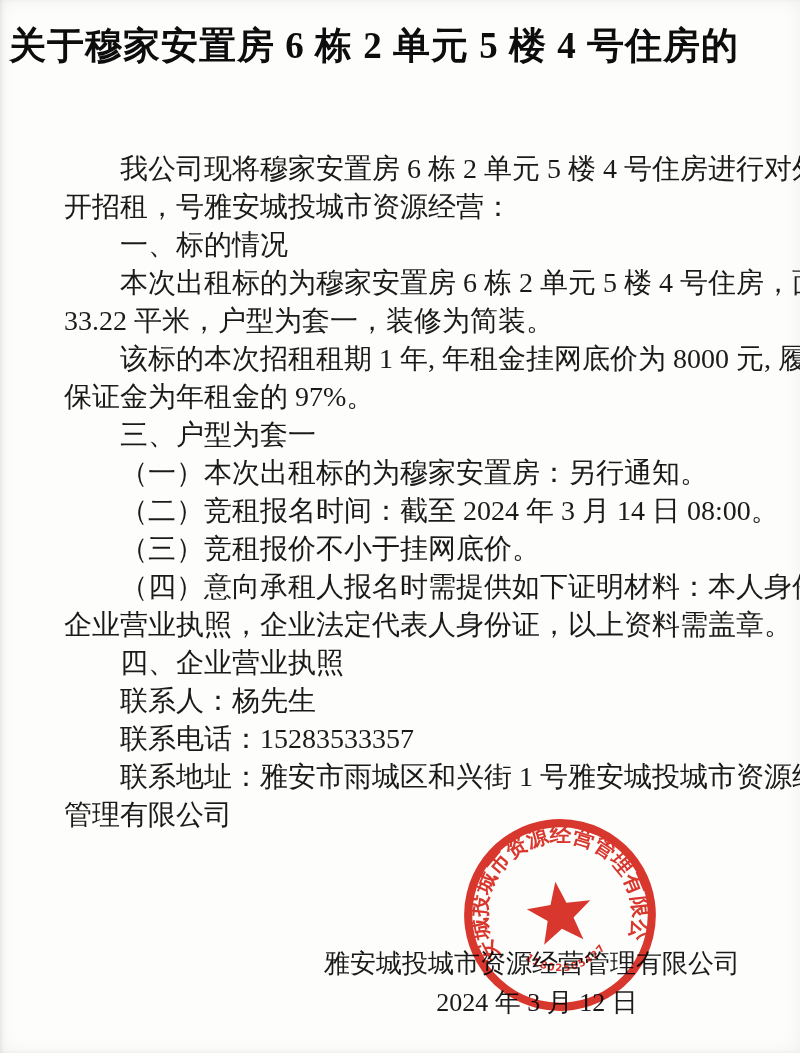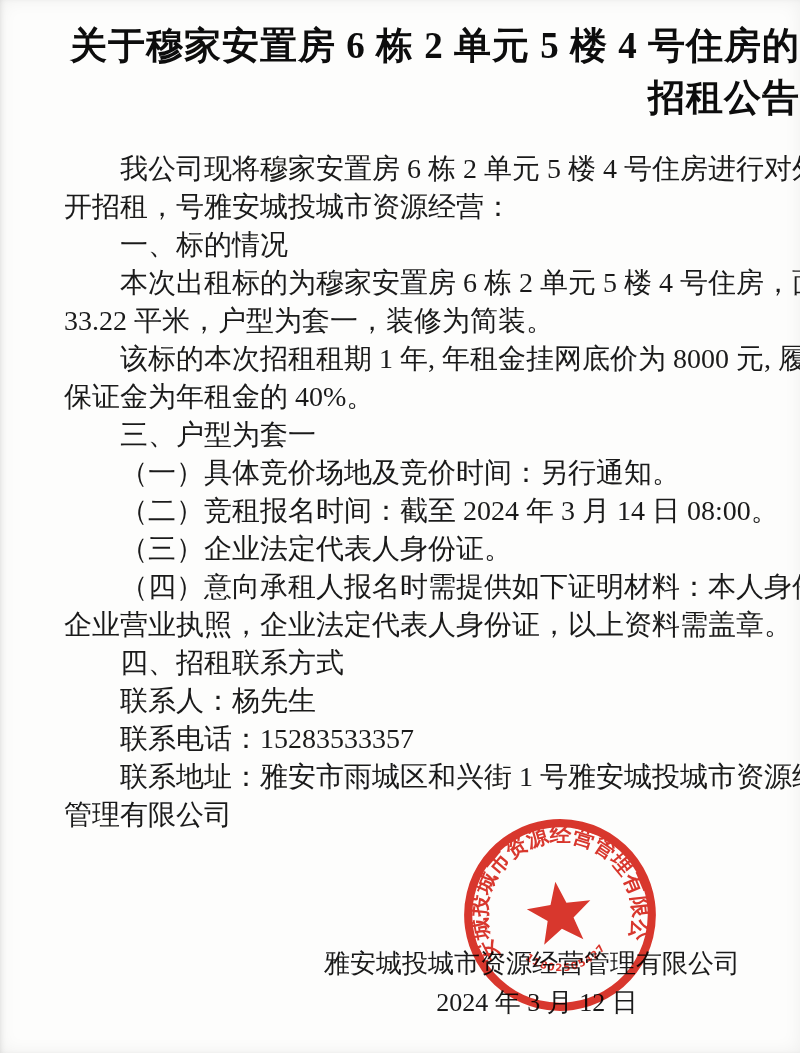--- a/index.html
+++ b/index.html
@@ -11,26 +11,27 @@
   .page{
     position:relative;
     width:800px;height:1053px;
     background:#fdfdfc;
     overflow:hidden;
     box-shadow:inset 0 0 18px rgba(0,0,0,0.06), inset 3px 0 8px -6px rgba(0,0,0,0.25);
     color:#161616;
   }
   .title{
     padding-top:20px;
-    text-align:right;
+    text-align:left;
     font-weight:bold;
     font-size:37px;
     line-height:52px;
     color:#0d0d0d;
     letter-spacing:1px;
+    margin-left:9px;
   }
   .body-text{
     position:absolute;
     left:64px; right:60px; top:150px;
     font-size:28px;
     line-height:38px;
     color:#1a1a1a;
   }
   .line{white-space:nowrap;}
   .line.ind{text-indent:2em;}
@@ -66,38 +67,37 @@
     pointer-events:none;
   }
 </style>
 </head>
 <body>
 
 <div class="page">
 
   <div class="title">
     <div>关于穆家安置房 6 栋 2 单元 5 楼 4 号住房的</div>
-    <div>招租公告</div>
   </div>
 
   <div class="body-text">
     <div class="line ind">我公司现将穆家安置房 6 栋 2 单元 5 楼 4 号住房进行对外公</div>
     <div class="line">开招租，号雅安城投城市资源经营：</div>
     <div class="line ind">一、标的情况</div>
     <div class="line ind">本次出租标的为穆家安置房 6 栋 2 单元 5 楼 4 号住房，面积</div>
     <div class="line">33.22 平米，户型为套一，装修为简装。</div>
     <div class="line ind">该标的本次招租租期 1 年, 年租金挂网底价为 8000 元, 履约</div>
-    <div class="line">保证金为年租金的 40%。</div>
+    <div class="line">保证金为年租金的 97%。</div>
     <div class="line ind">三、户型为套一</div>
-    <div class="line ind">（一）具体竞价场地及竞价时间：另行通知。</div>
+    <div class="line ind">（一）本次出租标的为穆家安置房：另行通知。</div>
     <div class="line ind">（二）竞租报名时间：截至 2024 年 3 月 14 日 08:00。</div>
-    <div class="line ind">（三）企业法定代表人身份证。</div>
+    <div class="line ind">（三）竞租报价不小于挂网底价。</div>
     <div class="line ind">（四）意向承租人报名时需提供如下证明材料：本人身份证，</div>
     <div class="line">企业营业执照，企业法定代表人身份证，以上资料需盖章。</div>
-    <div class="line ind">四、招租联系方式</div>
+    <div class="line ind">四、企业营业执照</div>
     <div class="line ind">联系人：杨先生</div>
     <div class="line ind">联系电话：15283533357</div>
     <div class="line ind">联系地址：雅安市雨城区和兴街 1 号雅安城投城市资源经营</div>
     <div class="line">管理有限公司</div>
   </div>
 
   <div class="signature">
     <div class="sig-company">雅安城投城市资源经营管理有限公司</div>
     <div class="sig-date">2024 年 3 月 12 日</div>
   </div>

